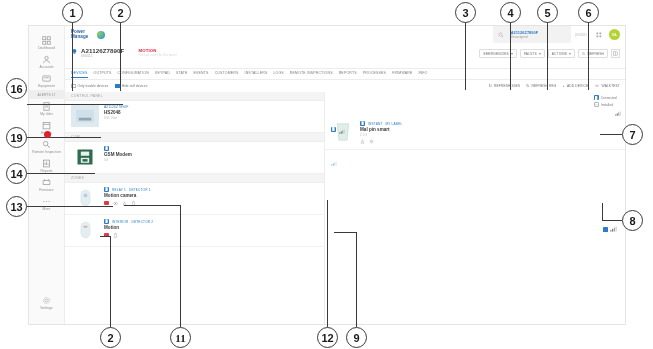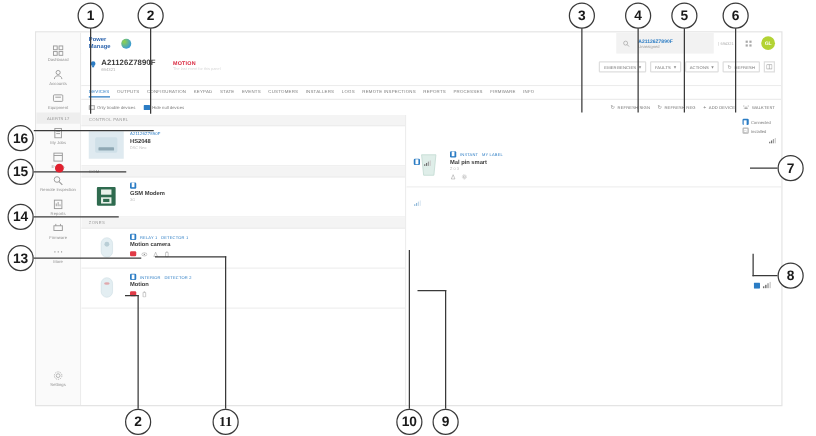--- a/index.html
+++ b/index.html
@@ -769,21 +769,21 @@
 
   <div class="callout" style="left:62px;  top:2px;">1</div>
   <div class="callout" style="left:110px; top:2px;">2</div>
   <div class="callout" style="left:455px; top:2px;">3</div>
   <div class="callout" style="left:500px; top:2px;">4</div>
   <div class="callout" style="left:537px; top:2px;">5</div>
   <div class="callout" style="left:578px; top:2px;">6</div>
   <div class="callout" style="left:622px; top:124px;">7</div>
   <div class="callout" style="left:622px; top:210px;">8</div>
   <div class="callout" style="left:346px; top:327px;">9</div>
-  <div class="callout" style="left:317px; top:327px;">10</div>
+  <div class="callout" style="left:317px; top:327px;">12</div>
   <div class="callout" style="left:170px; top:327px;font-family:Liberation Serif, serif;">11</div>
   <div class="callout" style="left:100px; top:327px;">2</div>
   <div class="callout" style="left:6px;   top:196px;text-align:center;">13</div>
   <div class="callout" style="left:6px;   top:163px;">14</div>
-  <div class="callout" style="left:6px;   top:127px;">15</div>
-  <div class="callout" style="left:6px;   top:100px;">16</div>
+  <div class="callout" style="left:6px;   top:127px;">19</div>
+  <div class="callout" style="left:6px;   top:78px;">16</div>
 
 </div>
 
 </body></html>

